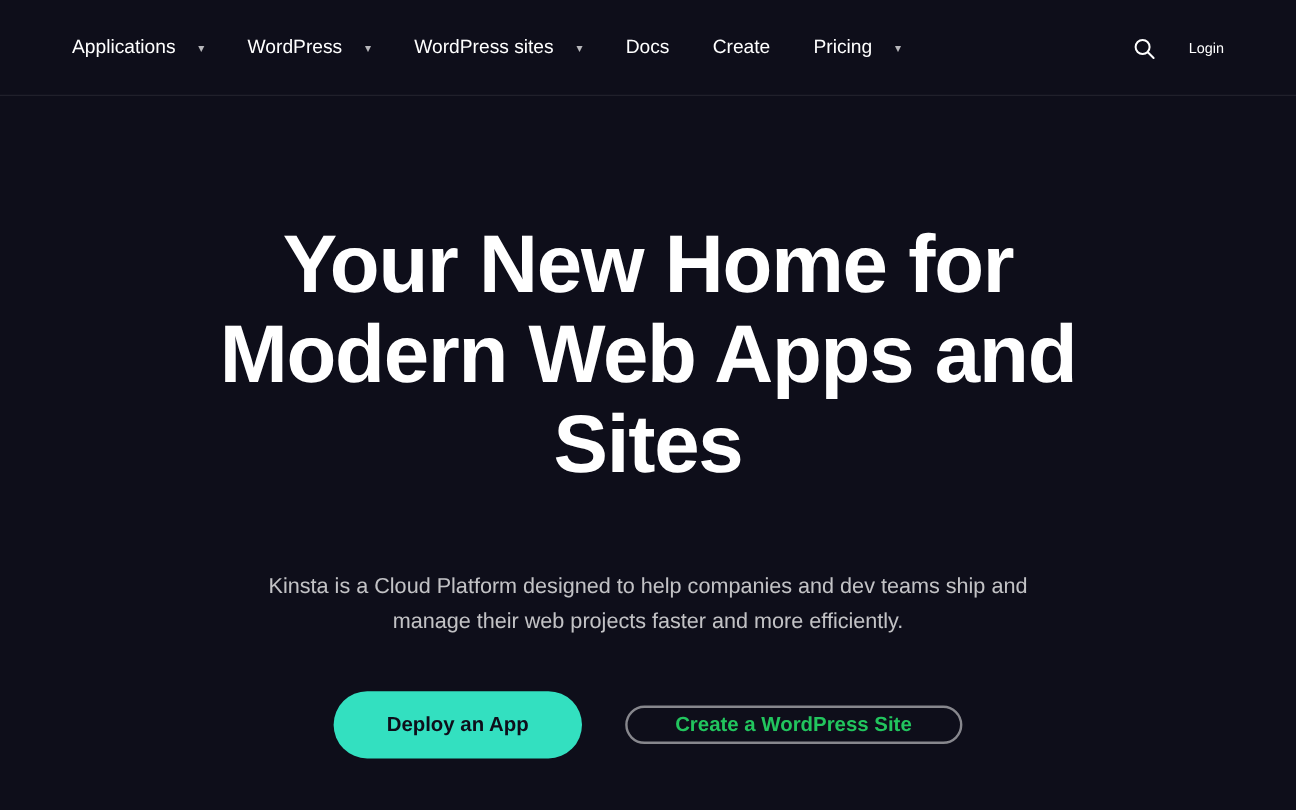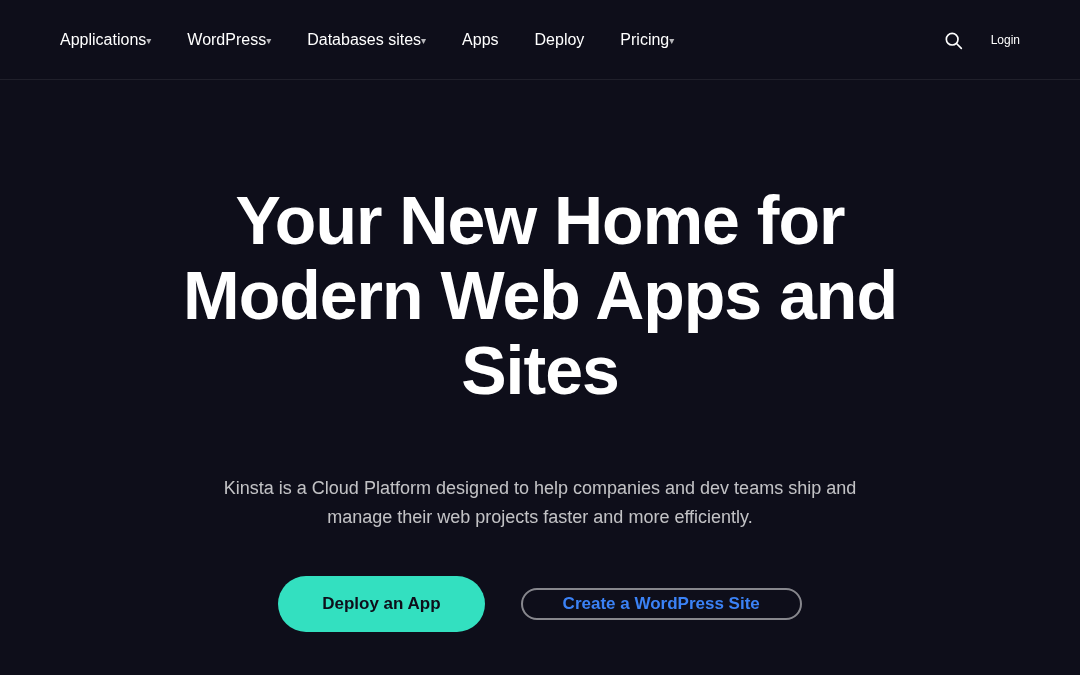--- a/index.html
+++ b/index.html
@@ -30,21 +30,21 @@
 
     .nav-left {
       display: flex;
       align-items: center;
       gap: 36px;
     }
 
     .nav-item {
       display: flex;
       align-items: center;
-      gap: 0;
+      gap: 19px;
       color: #ffffff;
       font-size: 16px;
       font-weight: 500;
       cursor: pointer;
       white-space: nowrap;
       justify-content: flex-end;
     }
 
     .chevron {
       font-size: 10px;
@@ -125,21 +125,21 @@
       font-weight: 700;
       border: none;
       border-radius: 50px;
       padding: 18px 44px;
       cursor: pointer;
       white-space: nowrap;
     }
 
     .btn-secondary {
       background-color: transparent;
-      color: #3b82f6;
+      color: #22c55e;
       font-size: 17px;
       font-weight: 600;
       border: 2px solid rgba(255,255,255,0.5);
       border-radius: 50px;
       padding: 4px 40px;
       cursor: pointer;
       white-space: nowrap;
     }
   </style>
 </head>
@@ -149,28 +149,28 @@
   <div class="nav-left">
     <div class="nav-item">
       <span>Applications</span>
       <span class="chevron">▾</span>
     </div>
     <div class="nav-item">
       <span>WordPress</span>
       <span class="chevron">▾</span>
     </div>
     <div class="nav-item">
-      <span>Databases sites</span>
+      <span>WordPress sites</span>
       <span class="chevron">▾</span>
     </div>
     <div class="nav-item">
-      <span>Apps</span>
+      <span>Docs</span>
     </div>
     <div class="nav-item">
-      <span>Deploy</span>
+      <span>Create</span>
     </div>
     <div class="nav-item">
       <span>Pricing</span>
       <span class="chevron">▾</span>
     </div>
   </div>
 
   <div class="nav-right">
     <div class="search-icon-btn">
       <svg viewBox="0 0 24 24">

